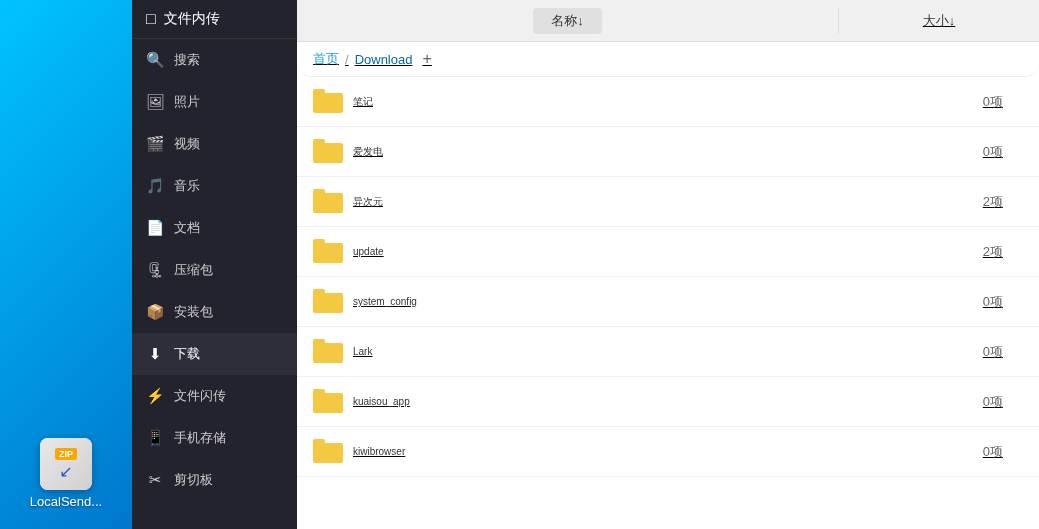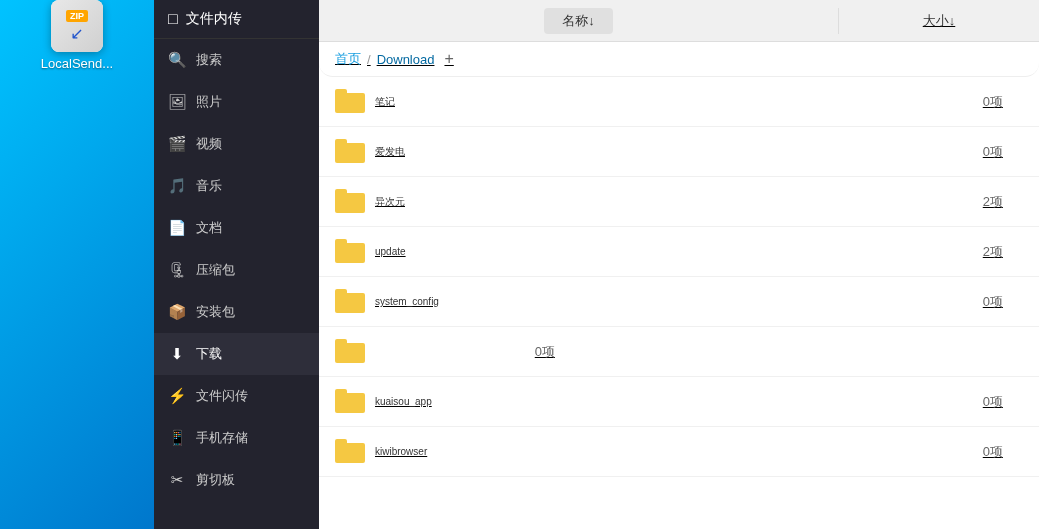--- a/index.html
+++ b/index.html
@@ -7,28 +7,28 @@
       font-family: "Microsoft YaHei", "PingFang SC", sans-serif;
       width: 1039px;
       height: 529px;
       display: flex;
       overflow: hidden;
       background: #1a1a2e;
     }
 
     
     .desktop {
-      width: 154px;
+      width: 132px;
       height: 529px;
       background: #00aaff;
       background: linear-gradient(135deg, #00c3ff 0%, #0077cc 100%);
       display: flex;
       flex-direction: column;
       align-items: center;
-      justify-content: flex-start;
+      justify-content: flex-end;
       padding-bottom: 20px;
       flex-shrink: 0;
     }
 
     .desktop-icon {
       display: flex;
       flex-direction: column;
       align-items: center;
       cursor: pointer;
     }
@@ -414,20 +414,21 @@
       <span class="file-size">0项</span>
     </div>
 
     <div class="file-row">
       <div class="file-icon">
         <div class="folder-icon">
           <div class="folder-tab"></div>
           <div class="folder-body"></div>
         </div>
       </div>
+      <span class="file-name">Lark</span>
       <span class="file-size">0项</span>
     </div>
 
     <div class="file-row">
       <div class="file-icon">
         <div class="folder-icon">
           <div class="folder-tab"></div>
           <div class="folder-body"></div>
         </div>
       </div>

